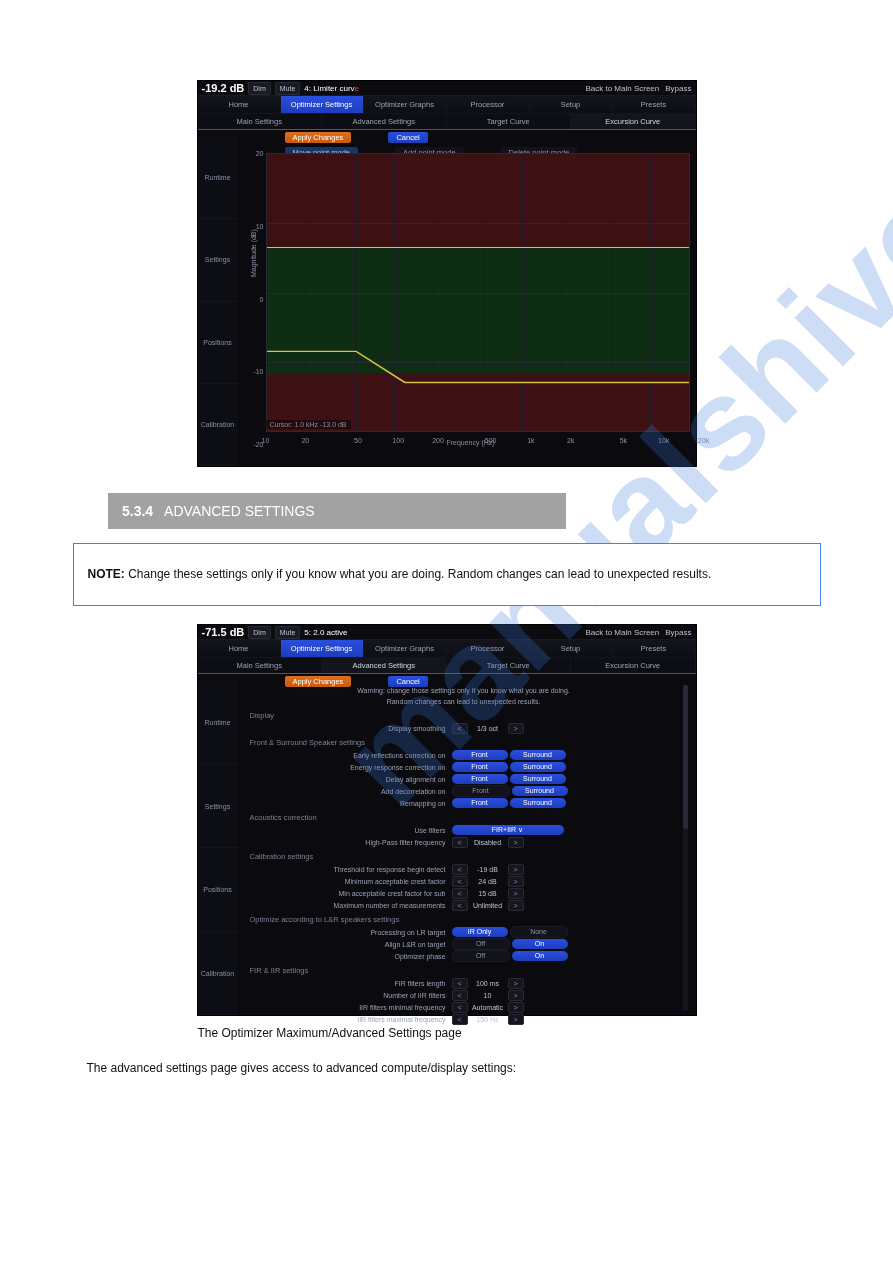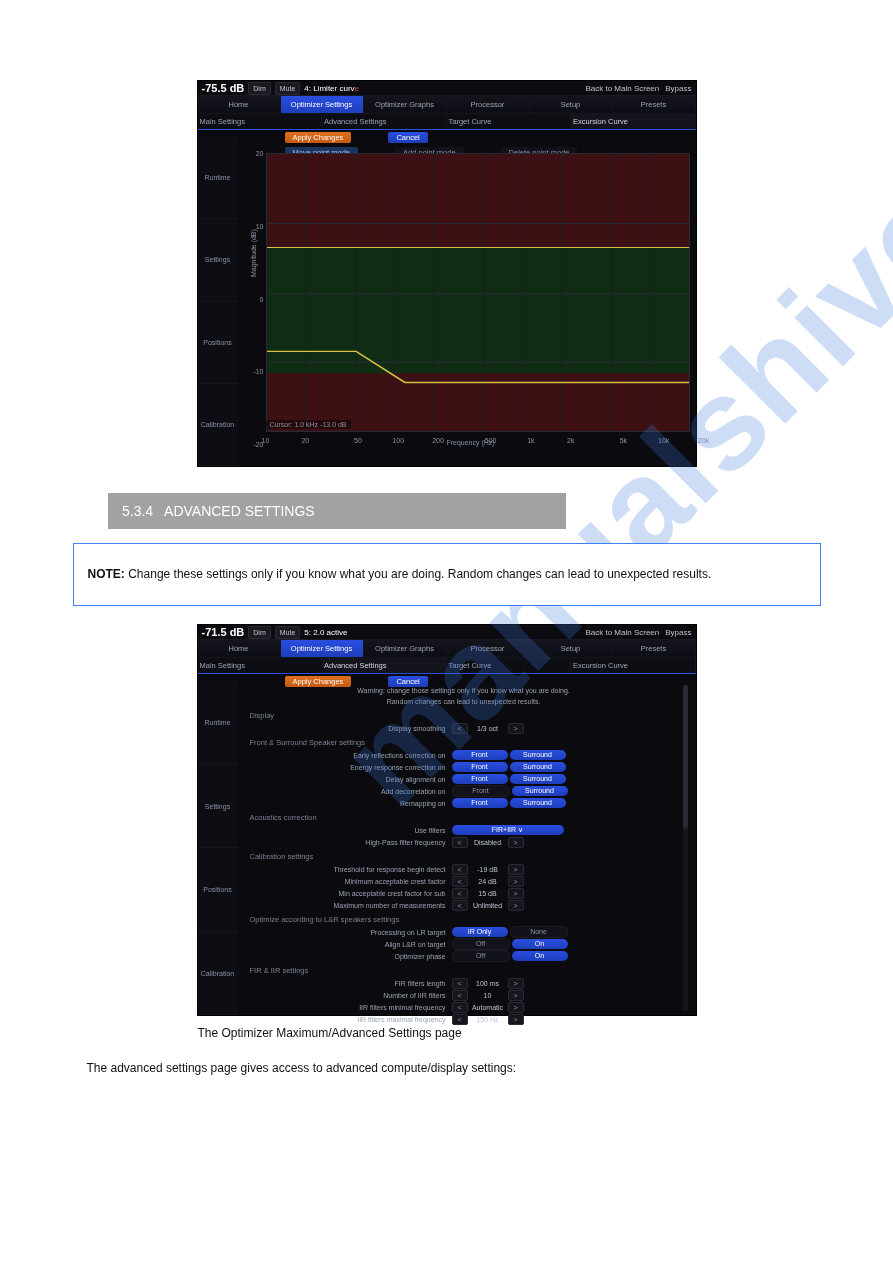--- a/index.html
+++ b/index.html
@@ -76,21 +76,21 @@
     border-right: 1px solid #15151d;
     background: linear-gradient(#14141c, #0d0d14);
     color: #9aa3b2;
     font-size: 7.5px;
     line-height: 9px;
   }
   .nav-row .cell.sel { background: linear-gradient(#2a4fe0, #1d3dbb); color: #fff; }
   .tabs-row { display: flex; border-top: 1px solid #15151d; border-bottom: 1px solid #2a4fe0; }
   .tabs-row .cell {
     flex: 1;
-    text-align: left;
+    text-align: center;
     padding: 3px 2px;
     border-right: 1px solid #15151d;
     background: #0d0d14;
     color: #9aa3b2;
     font-size: 7.5px;
     line-height: 9px;
   }
   .tabs-row .cell.sel { background: #14141c; color: #d0d6e0; }
   .action-row { display: flex; padding: 2px 0 2px 50px; gap: 0; }
   .btn { font-size: 7.5px; padding: 1px 8px; border-radius: 2px; text-align: center; margin-left: 37px; }
@@ -204,21 +204,21 @@
   .section-bar {
     width: 430px;
     margin: 26px 0 14px 108px;
     background: #a2a2a2;
     color: #fff;
     font-size: 14px;
     padding: 10px 14px;
     position: relative;
     z-index: 10;
   }
-  .section-bar .sn { font-weight: normal; margin-top: 43px; }
+  .section-bar .sn { font-weight: bold; margin-top: 43px; }
   .note-box {
     width: 718px;
     margin: 10px auto 18px auto;
     border: 1px solid #3b82f6;
     padding: 22px 14px;
     font-size: 12px;
     line-height: 1.45;
     position: relative;
     z-index: 10;
     background: #fff;
@@ -227,21 +227,21 @@
   .caption { font-size: 12px; margin: 4px auto 20px auto; width: 498px; position: relative; z-index: 10; }
 </style>
 </head>
 <body>
 
 <div class="page">
   <div class="watermark">manualshive.com</div>
 
   <div class="shot shot1">
     <div class="shot-topbar">
-      <span class="db">-75.5 dB</span>
+      <span class="db">-19.2 dB</span>
       <span class="chip">Dim</span>
       <span class="chip">Mute</span>
       <span class="title-4">
         <span>4: Limiter curv</span><span class="title-red">e</span>
       </span>
       <span class="right-links">
         <span>Back to Main Screen</span>
         <span>Bypass</span>
       </span>
     </div>

